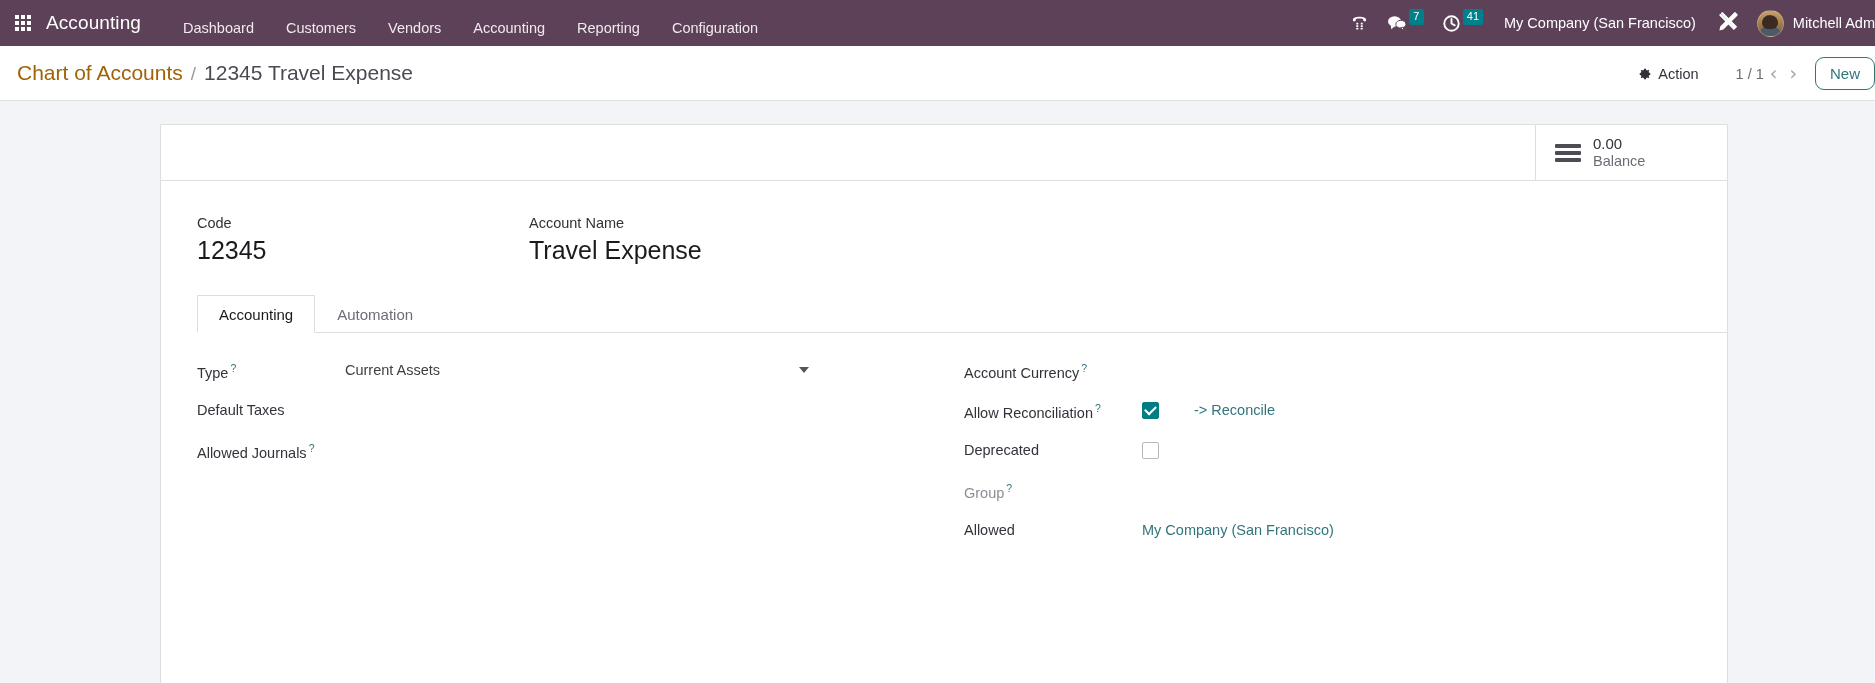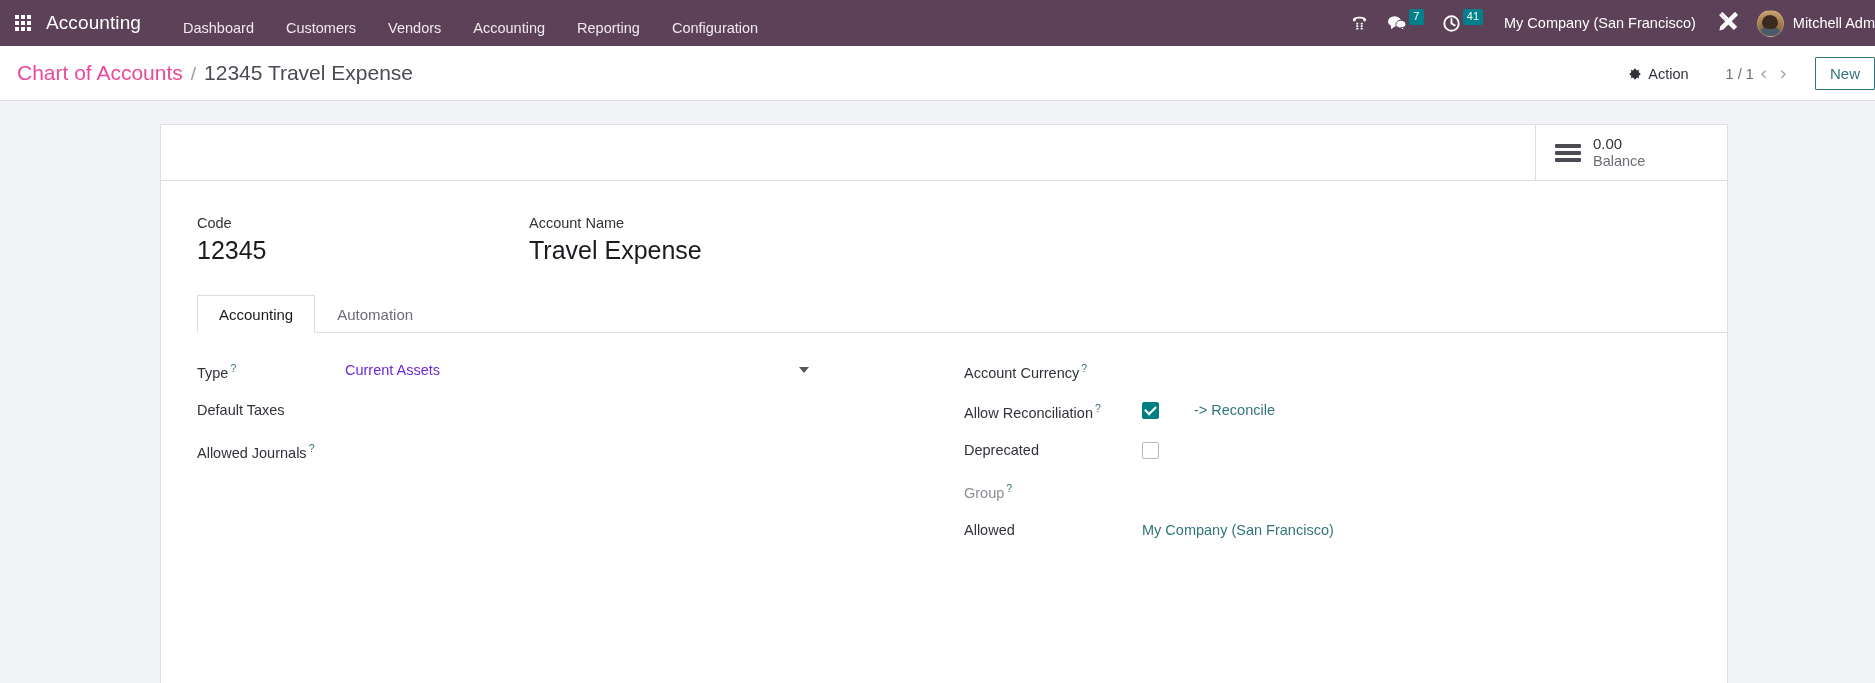--- a/index.html
+++ b/index.html
@@ -144,21 +144,21 @@
     align-items: center;
     position: relative;
     width: 1875px;
   }
   .breadcrumb {
     display: flex; align-items: baseline;
     padding-left: 17px;
     font-size: 21px;
     white-space: nowrap;
   }
-  .bc-link { color: #ec4899; cursor: pointer; }
+  .bc-link { color: #a16207; cursor: pointer; }
   .bc-sep { color: #9a9aa0; margin: 0 8px; font-size: 19px; }
   .bc-current { color: #4a4a52; }
 
   .cp-right {
     position: absolute;
     right: 0; top: 0;
     height: 55px;
     display: flex;
     align-items: center;
   }
@@ -181,27 +181,27 @@
   .pager-val { cursor: pointer; }
   .pager-arrow {
     color: #a7a7ad;
     font-size: 19px;
     padding: 0 6px;
     cursor: pointer;
     line-height: 1;
     font-family: "DejaVu Sans", sans-serif;
   }
   .new-btn {
-    margin-left: 22px;
+    margin-left: 12px;
     border: 1px solid #31757c;
     color: #31757c;
     background: #ffffff;
     font-size: 15px;
     padding: 7px 14px;
-    border-radius: 1px;
+    border-radius: 9px;
     cursor: pointer;
     white-space: nowrap;
   }
 
   
   .page {
     background: #f3f4f7;
     height: 582px;
     width: 1875px;
     padding-top: 23px;
@@ -330,21 +330,21 @@
   }
   .fvalue.empty { min-height: 22px; }
 
   .select-wrap {
     display: flex;
     align-items: center;
     justify-content: space-between;
     cursor: pointer;
     max-width: 466px;
   }
-  .select-val { color: #6d28d9; font-size: 14.5px; }
+  .select-val { color: #404040; font-size: 14.5px; }
   .caret {
     width: 0; height: 0;
     border-left: 5px solid transparent;
     border-right: 5px solid transparent;
     border-top: 6px solid #55555e;
     margin-right: 2px;
   }
 
   .cb-row { display: flex; align-items: center; }
   .cbox {

